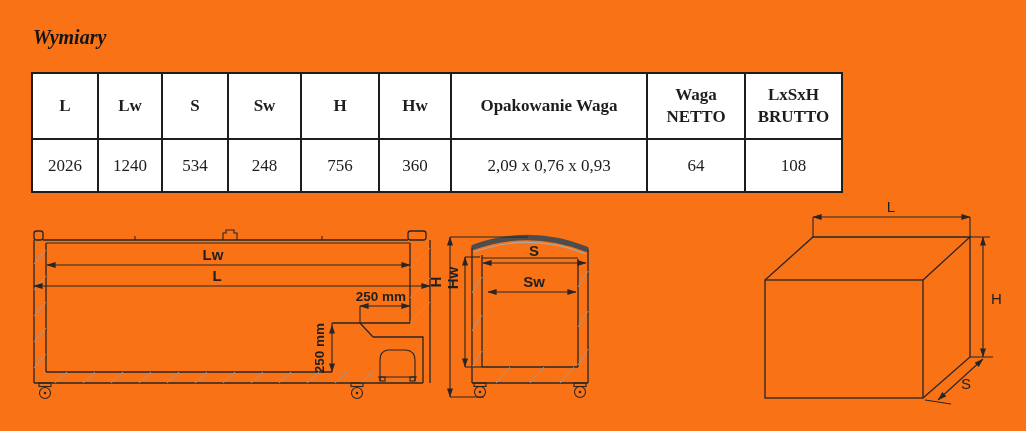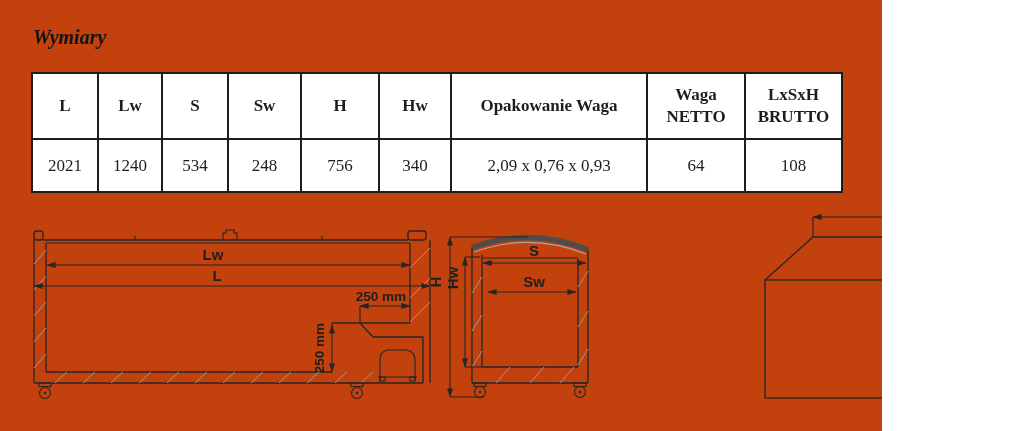--- a/index.html
+++ b/index.html
@@ -1,17 +1,17 @@
 <!DOCTYPE html>
 <html><head>
 <meta charset="utf-8">
 <style>
   html,body{margin:0;padding:0;background:#ffffff;}
   #canvas{
-    position:relative;width:882px;height:431px;background:#c2410c;overflow:hidden;
+    position:relative;width:1026px;height:431px;background:#f97316;overflow:hidden;
     font-family:"Liberation Serif", serif;color:#1d1d1d;
   }
   .title{
     position:absolute;left:33px;top:26px;
     font-size:20px;font-weight:bold;font-style:italic;color:#141414;
   }
   table.dims{
     position:absolute;left:31px;top:72px;border-collapse:collapse;table-layout:fixed;
     background:#fff;
   }
@@ -57,26 +57,26 @@
       <th>Lw</th>
       <th>S</th>
       <th>Sw</th>
       <th>H</th>
       <th>Hw</th>
       <th>Opakowanie Waga</th>
       <th>Waga NETTO</th>
       <th>LxSxH BRUTTO</th>
     </tr>
     <tr>
-      <td>2021</td>
+      <td>2026</td>
       <td>1240</td>
       <td>534</td>
       <td>248</td>
       <td>756</td>
-      <td>340</td>
+      <td>360</td>
       <td>2,09 x 0,76 x 0,93</td>
       <td>64</td>
       <td>108</td>
     </tr>
   </tbody>
     </table>
 
   <svg style="left:25px;top:220px;" width="420" height="205" viewBox="0 0 420 205">
     <defs>
       <marker id="mk-l" markerWidth="9" markerHeight="6" refX="8.6" refY="3" orient="auto-start-reverse" markerUnits="userSpaceOnUse">

